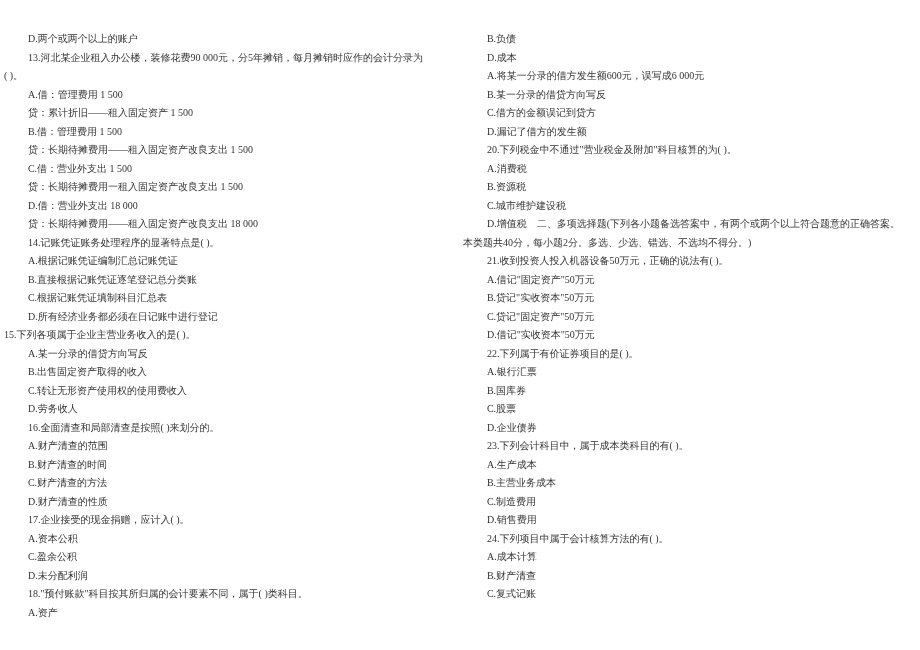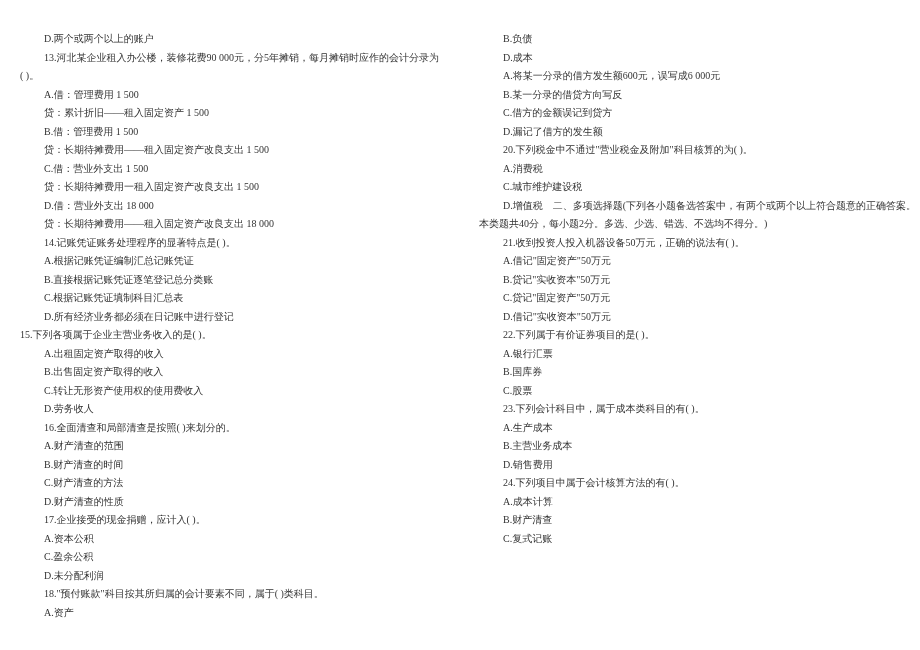--- a/index.html
+++ b/index.html
@@ -10,20 +10,21 @@
       font-family: "SimSun", "宋体", serif;
       font-size: 10px;
       color: #333333;
       padding: 30px 20px 10px 20px;
       overflow: hidden;
     }
     .container {
       display: flex;
       gap: 40px;
       height: 100%;
+      justify-content: flex-end;
     }
     .column {
       flex: 1;
       line-height: 1.85;
     }
     .line {
       white-space: nowrap;
     }
     .indent1 { padding-left: 24px; }
     .indent0 { padding-left: 0px; }
@@ -43,21 +44,21 @@
       <div class="line indent1">C.借：营业外支出 1 500</div>
       <div class="line indent1">贷：长期待摊费用一租入固定资产改良支出 1 500</div>
       <div class="line indent1">D.借：营业外支出 18 000</div>
       <div class="line indent1">贷：长期待摊费用——租入固定资产改良支出 18 000</div>
       <div class="line indent1">14.记账凭证账务处理程序的显著特点是( )。</div>
       <div class="line indent1">A.根据记账凭证编制汇总记账凭证</div>
       <div class="line indent1">B.直接根据记账凭证逐笔登记总分类账</div>
       <div class="line indent1">C.根据记账凭证填制科目汇总表</div>
       <div class="line indent1">D.所有经济业务都必须在日记账中进行登记</div>
       <div class="line indent0">15.下列各项属于企业主营业务收入的是( )。</div>
-      <div class="line indent1">A.出租固定资产取得的收入</div>
+      <div class="line indent1">A.某一分录的借贷方向写反</div>
       <div class="line indent1">B.出售固定资产取得的收入</div>
       <div class="line indent1">C.转让无形资产使用权的使用费收入</div>
       <div class="line indent1">D.劳务收人</div>
       <div class="line indent1">16.全面清查和局部清查是按照( )来划分的。</div>
       <div class="line indent1">A.财产清查的范围</div>
       <div class="line indent1">B.财产清查的时间</div>
       <div class="line indent1">C.财产清查的方法</div>
       <div class="line indent1">D.财产清查的性质</div>
       <div class="line indent1">17.企业接受的现金捐赠，应计入( )。</div>
       <div class="line indent1">A.资本公积</div>
@@ -68,34 +69,37 @@
     </div>
   <div class="column" id="col-right">
       <div class="line indent1">B.负债</div>
       <div class="line indent1">D.成本</div>
       <div class="line indent1">A.将某一分录的借方发生额600元，误写成6 000元</div>
       <div class="line indent1">B.某一分录的借贷方向写反</div>
       <div class="line indent1">C.借方的金额误记到贷方</div>
       <div class="line indent1">D.漏记了借方的发生额</div>
       <div class="line indent1">20.下列税金中不通过"营业税金及附加"科目核算的为( )。</div>
       <div class="line indent1">A.消费税</div>
+      <div class="line indent1">B.资源税</div>
       <div class="line indent1">C.城市维护建设税</div>
       <div class="line indent1">D.增值税　二、多项选择题(下列各小题备选答案中，有两个或两个以上符合题意的正确答案。</div>
       <div class="line indent0">本类题共40分，每小题2分。多选、少选、错选、不选均不得分。)</div>
       <div class="line indent1">21.收到投资人投入机器设备50万元，正确的说法有( )。</div>
       <div class="line indent1">A.借记"固定资产"50万元</div>
       <div class="line indent1">B.贷记"实收资本"50万元</div>
       <div class="line indent1">C.贷记"固定资产"50万元</div>
       <div class="line indent1">D.借记"实收资本"50万元</div>
       <div class="line indent1">22.下列属于有价证券项目的是( )。</div>
       <div class="line indent1">A.银行汇票</div>
       <div class="line indent1">B.国库券</div>
       <div class="line indent1">C.股票</div>
+      <div class="line indent1">D.企业债券</div>
       <div class="line indent1">23.下列会计科目中，属于成本类科目的有( )。</div>
       <div class="line indent1">A.生产成本</div>
       <div class="line indent1">B.主营业务成本</div>
+      <div class="line indent1">C.制造费用</div>
       <div class="line indent1">D.销售费用</div>
       <div class="line indent1">24.下列项目中属于会计核算方法的有( )。</div>
       <div class="line indent1">A.成本计算</div>
       <div class="line indent1">B.财产清查</div>
       <div class="line indent1">C.复式记账</div>
     </div>
 </div>
 
 </body></html>

